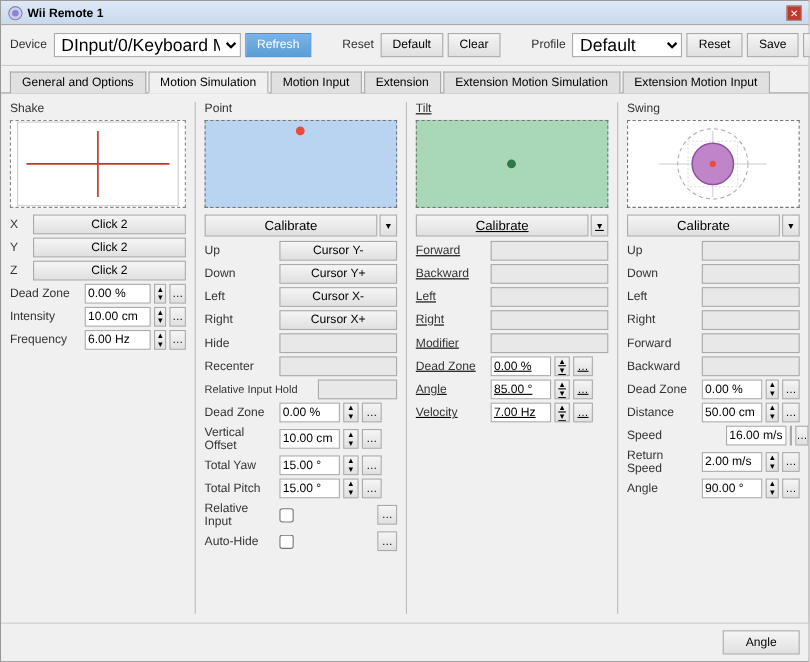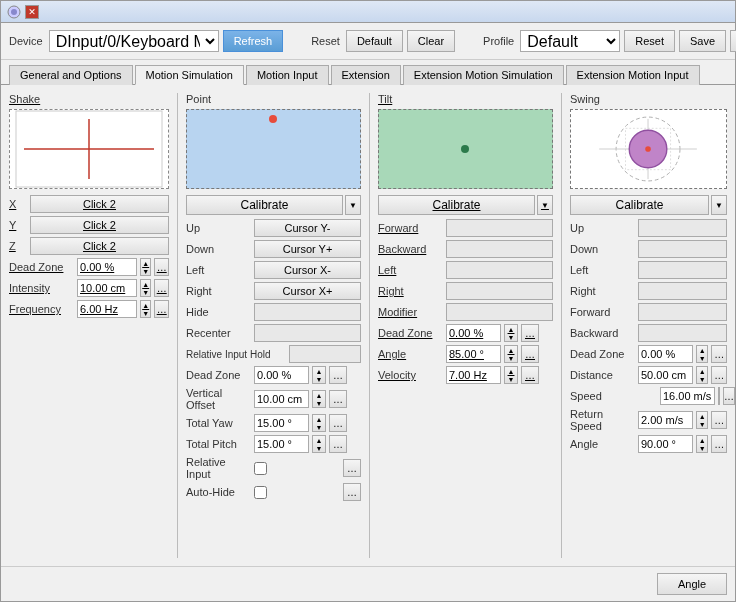--- a/index.html
+++ b/index.html
@@ -140,21 +140,21 @@
       display: flex;
       flex-direction: column;
       min-width: 0;
     }
     .section-title {
       font-size: 11px;
       font-weight: normal;
       color: #333;
       margin-bottom: 4px;
     }
-    .section-shake { width: 160px; text-decoration: underline; }
+    .section-shake { width: 160px; }
     .section-point { width: 175px; }
     .section-tilt { width: 175px; text-decoration: underline; }
     .section-swing { flex: 1; }
     .canvas-area {
       border: 1px dashed #888;
       background: white;
       margin-bottom: 6px;
       display: flex;
       align-items: center;
       justify-content: center;
@@ -302,20 +302,21 @@
 
 <div class="window">
 
   <div class="title-bar">
     <div class="title-bar-icon">
       <svg width="14" height="14" viewBox="0 0 14 14">
         <ellipse cx="7" cy="7" rx="6" ry="6" fill="#ccccff" stroke="#888" stroke-width="1"></ellipse>
         <ellipse cx="7" cy="7" rx="3" ry="3" fill="#8888cc"></ellipse>
       </svg>
     </div>
+    <span class="title-bar-text">Wii Remote 1</span>
     <div class="title-bar-close">✕</div>
   </div>
 
   <div class="toolbar">
     <div class="toolbar-section">
       <span class="toolbar-label">Device</span>
       <select style="width:170px;">
         <option>DInput/0/Keyboard Mouse</option>
       </select>
       <button class="btn btn-blue">Refresh</button>

